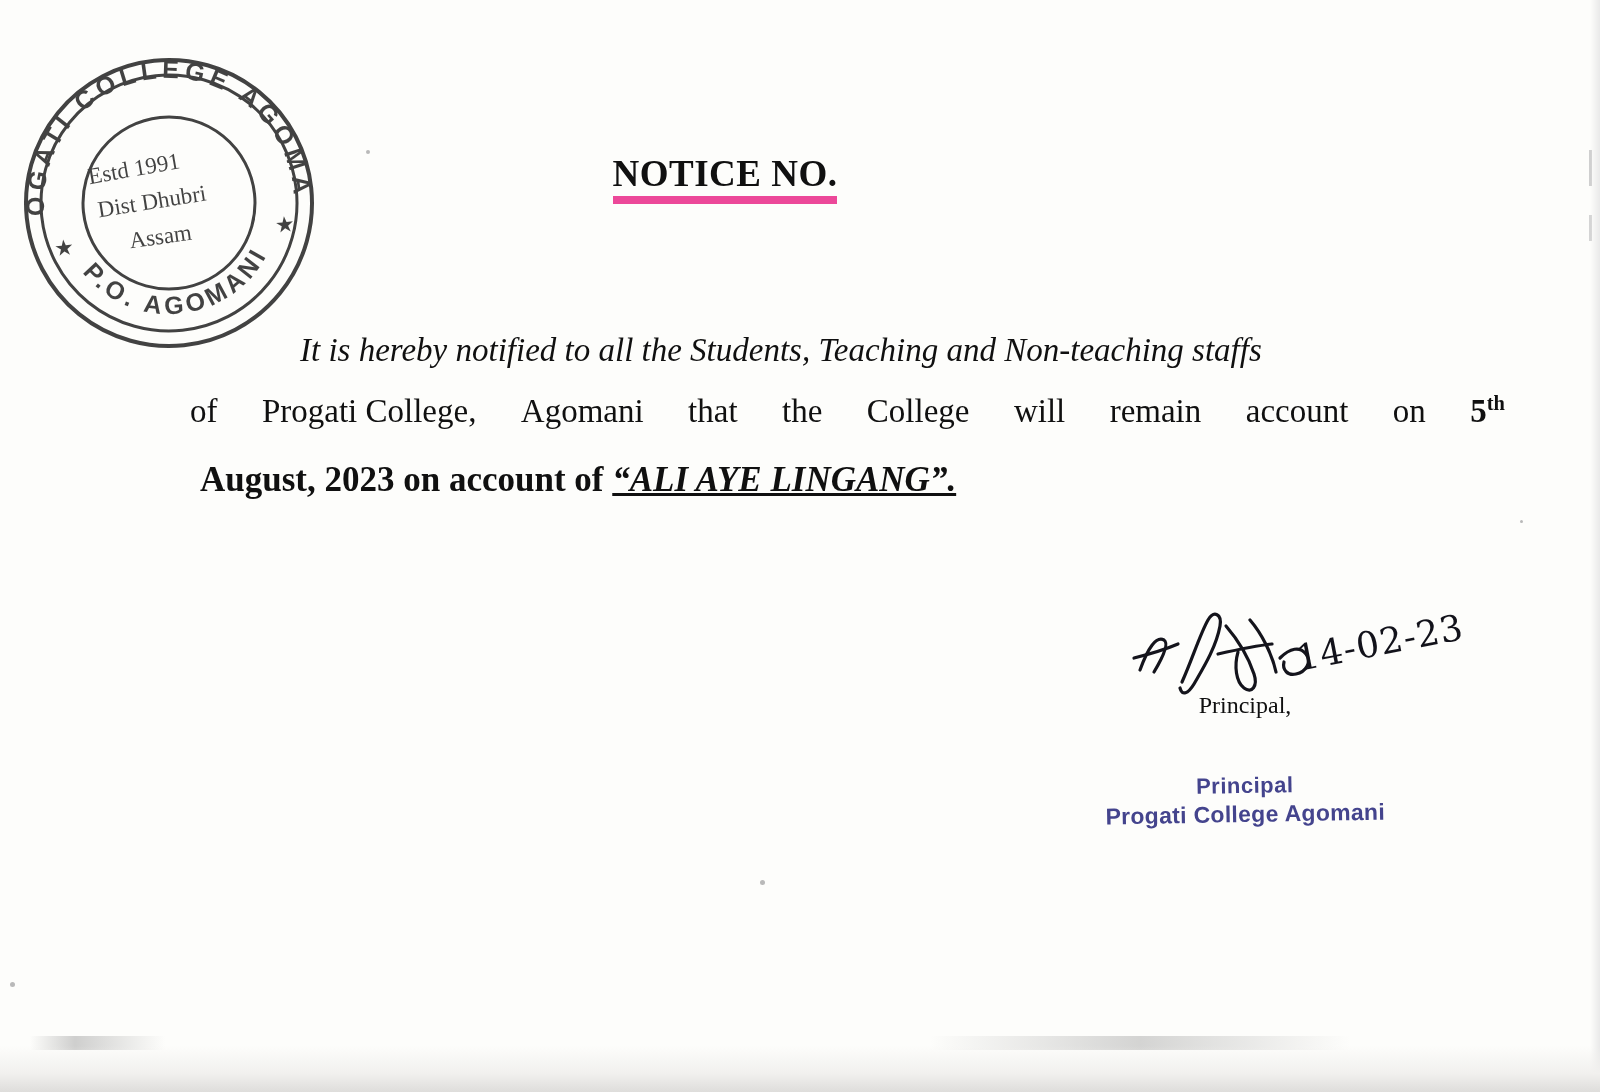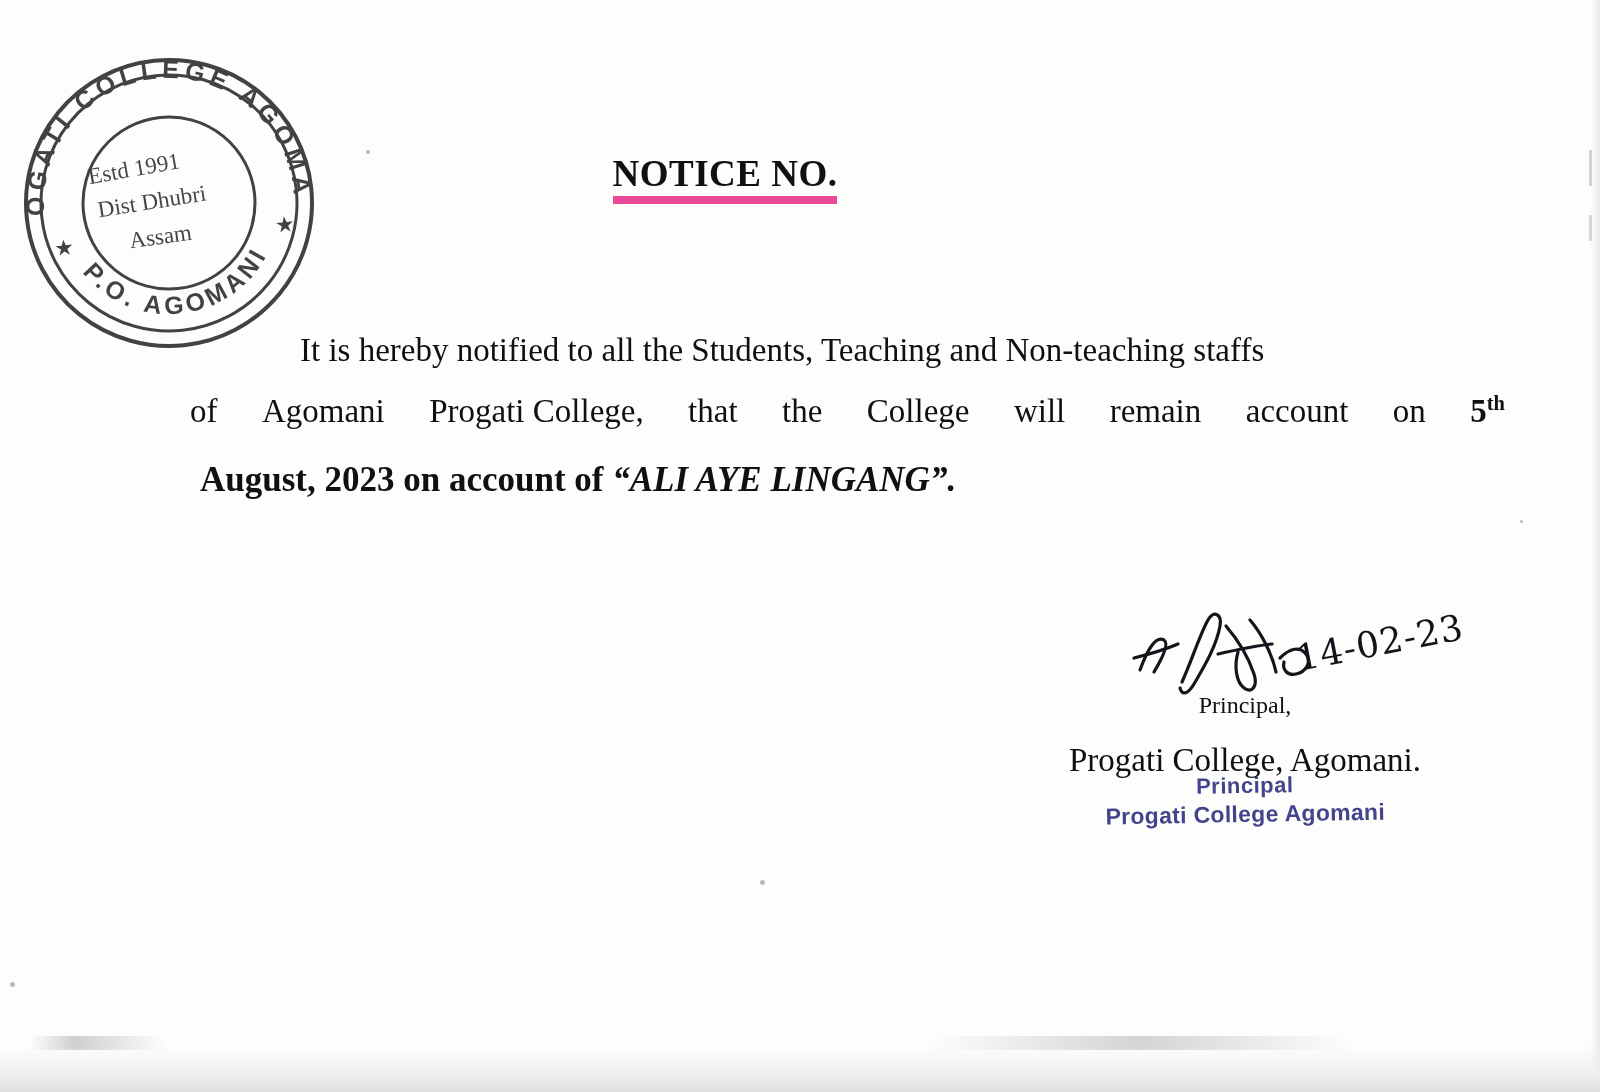--- a/index.html
+++ b/index.html
@@ -66,40 +66,41 @@
   .body-text {
     position: absolute;
     left: 190px;
     top: 320px;
     width: 1315px;
     font-size: 33px;
     line-height: 1.85;
     text-align: justify;
     text-justify: inter-word;
   }
-  .body-text .l1 { display: block; text-indent: 110px; }
+  .body-text .l1 { display: block; text-indent: 110px; font-style: italic; }
   .body-text .l2 {
     display: flex;
     justify-content: space-between;
     width: 100%;
     gap: 21px;
   }
   .body-text .l2 > span { white-space: nowrap; }
   .bold { font-weight: bold; }
   .line3 {
     position: absolute;
     left: 200px;
     top: 460px;
     font-size: 35px;
     font-weight: bold;
     white-space: nowrap;
   }
   .line3 .occasion {
     font-style: italic;
     font-weight: bold;
+    text-decoration: underline;
   }
   .sig-scribble {
     position: absolute;
     left: 1130px;
     top: 600px;
     width: 370px;
     height: 110px;
   }
   .sig-date {
     position: absolute;
@@ -209,22 +210,22 @@
 
   <div class="notice-no">
     <span class="notice-no-inner"><span class="u">NOTICE NO.</span></span>
   </div>
 
 
   <div class="body-text">
     <span class="l1">It is hereby notified to all the Students, Teaching and Non-teaching staffs</span>
     <span class="l2">
       <span>of</span>
+      <span>Progati College,</span>
       <span>Agomani</span>
-      <span>Progati College,</span>
       <span>that</span>
       <span>the</span>
       <span>College</span>
       <span>will</span>
       <span>remain</span>
       <span>account</span>
       <span>on</span>
       <span class="bold"><span>5</span><sup>th</sup></span>
     </span>
   </div>
@@ -243,21 +244,20 @@
         <path d="M96,26 C108,40 118,56 124,74 C128,86 122,94 114,88 C106,82 104,66 108,52"></path>
         <path d="M120,20 C132,34 142,54 146,72"></path>
         <path d="M88,54 C106,50 124,46 142,44"></path>
         <path d="M150,58 C160,48 170,46 176,54 C182,62 176,72 166,74 C158,76 152,70 154,62"></path>
       </g>
     </svg>
   </div>
   <div class="sig-date">14-02-23</div>
 
   <div class="principal">Principal,</div>
-  <div class="college-line">Progati College, Agomani.</div>
 
   <div class="ink-stamp">
     <div class="s1">Principal</div>
     <div class="s2">Progati College Agomani</div>
   </div>
 
   <div class="speck" style="left:366px;top:150px;width:4px;height:4px;"></div>
   <div class="speck" style="left:760px;top:880px;width:5px;height:5px;"></div>
   <div class="speck" style="left:10px;top:982px;width:5px;height:5px;"></div>
   <div class="speck" style="left:1520px;top:520px;width:3px;height:3px;"></div>

